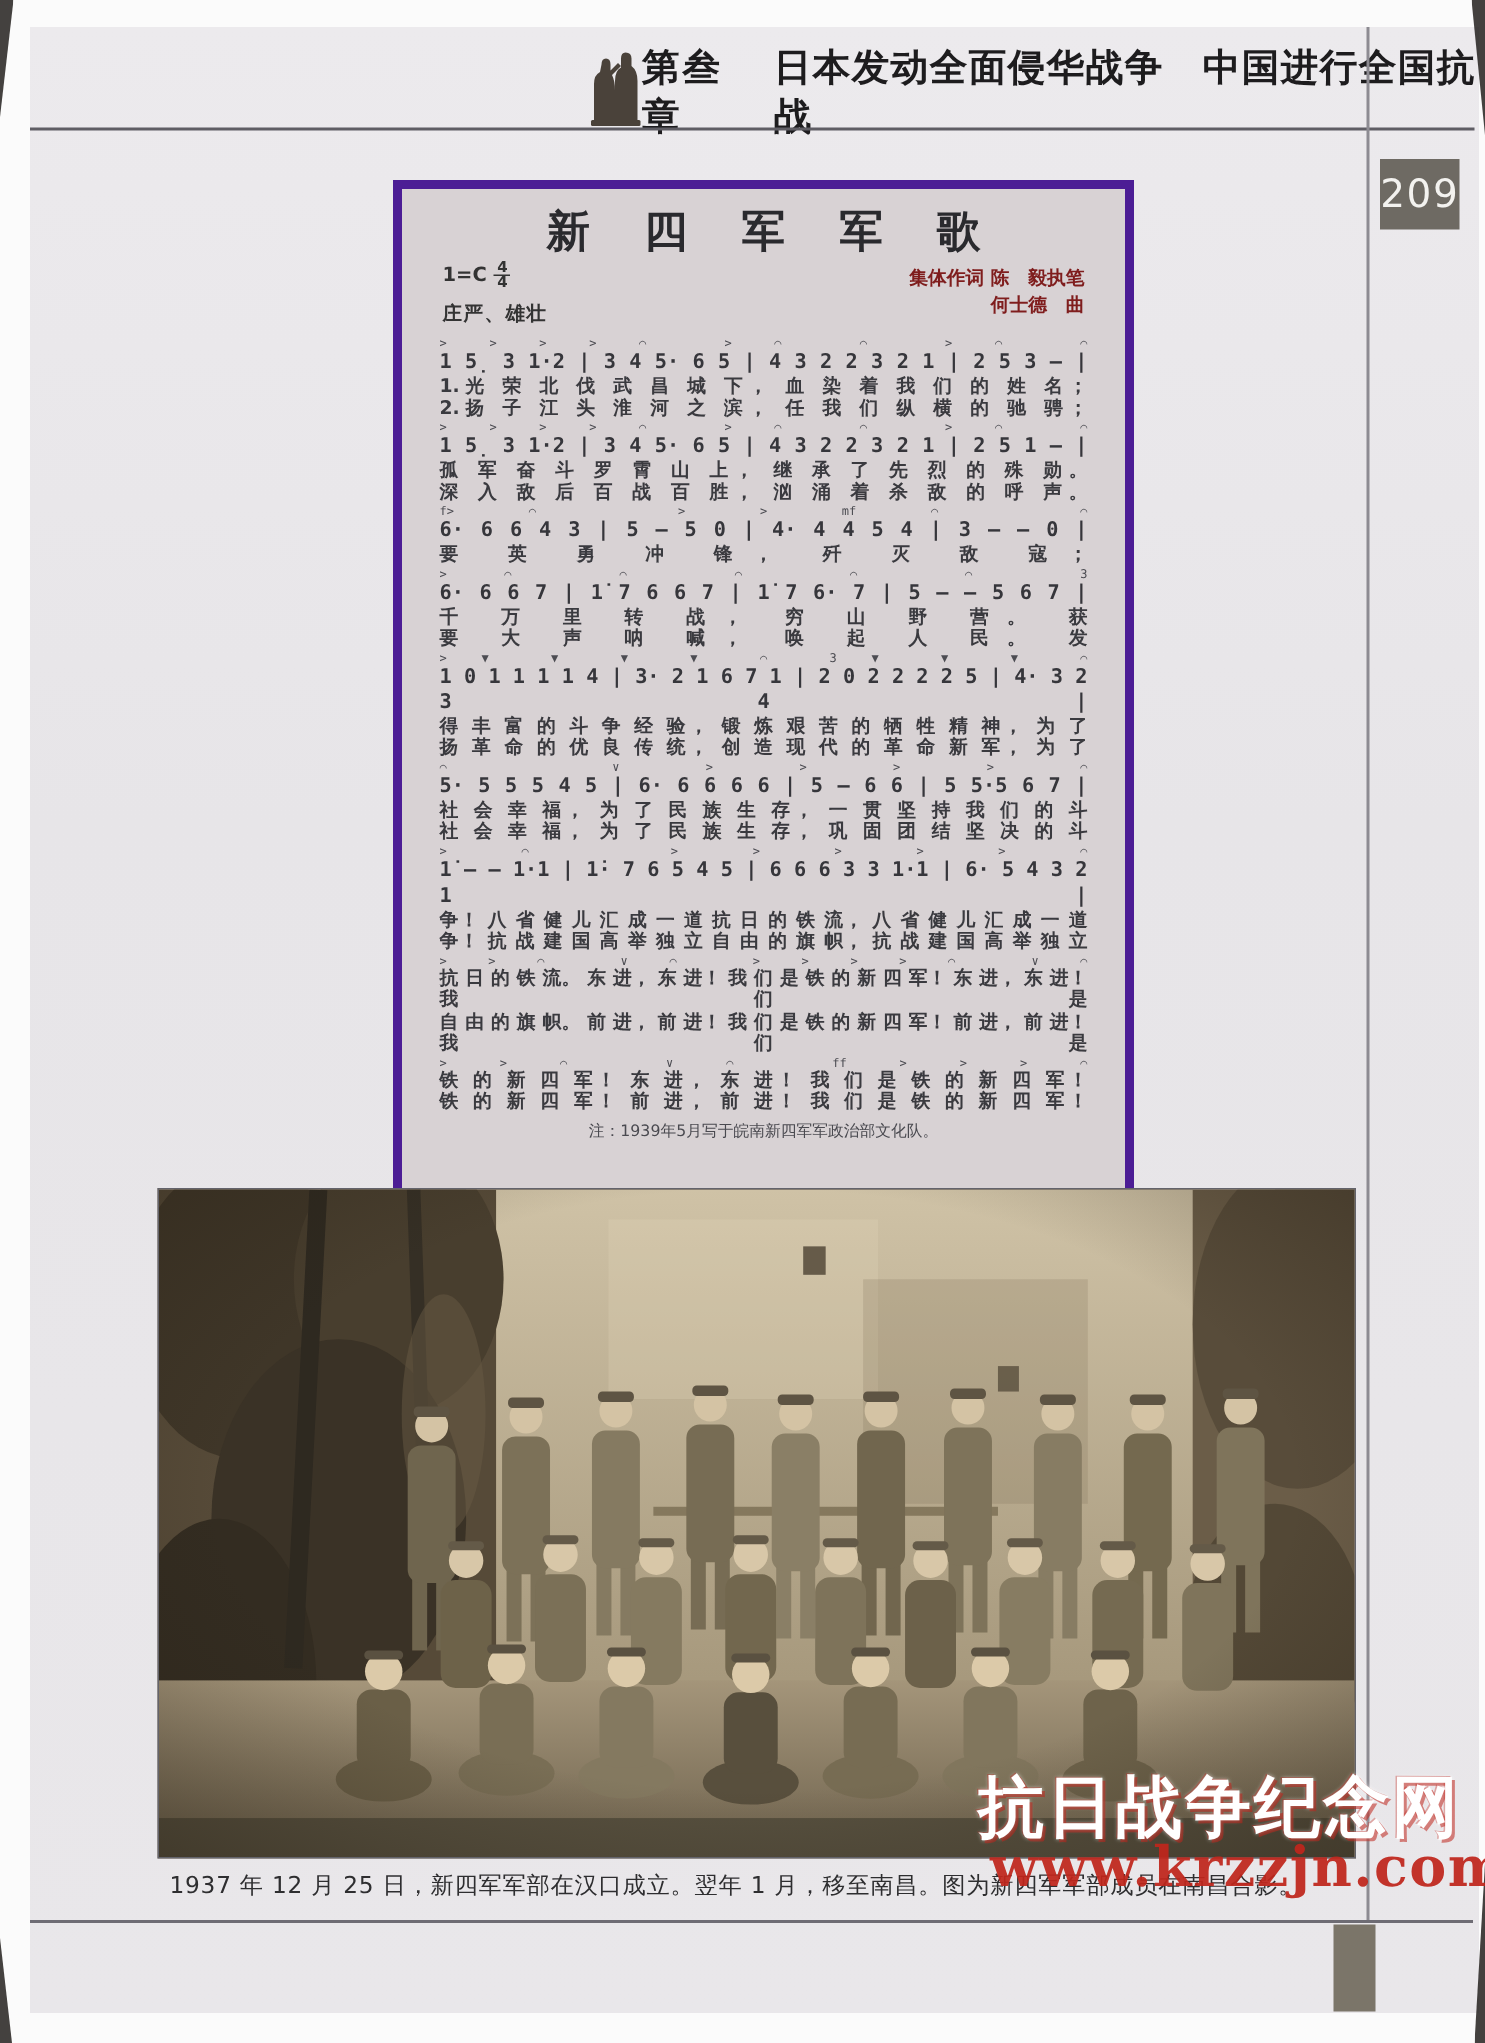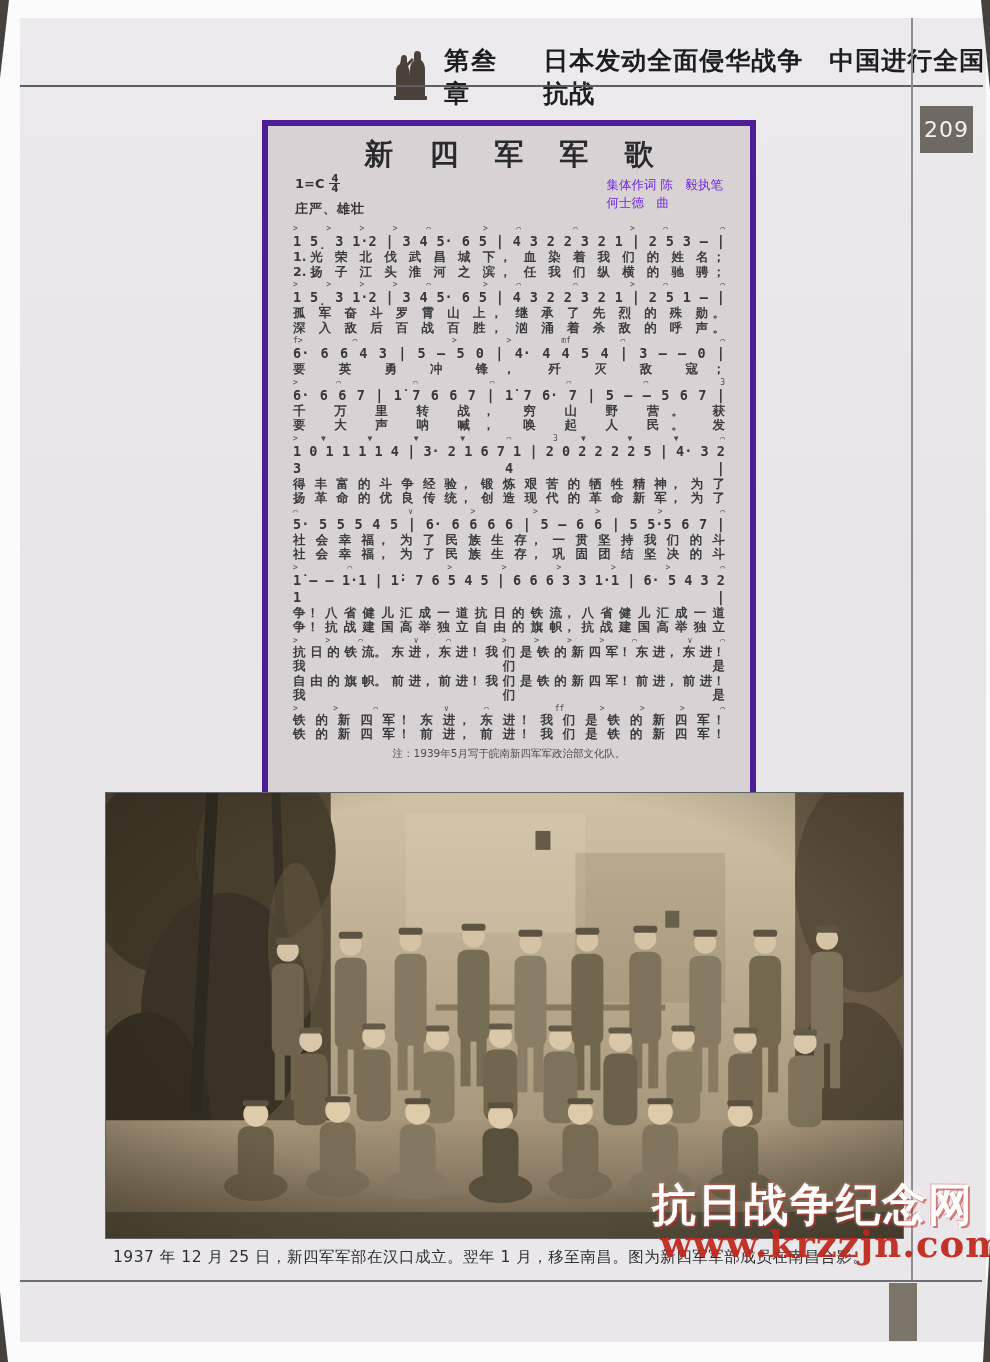--- a/index.html
+++ b/index.html
@@ -10,44 +10,44 @@
   
   .page-bg{left:20px;top:18px;width:966px;height:1324px;background:#e9e7ea;
            background:linear-gradient(180deg,#eceaed 0%,#e7e5e8 40%,#e9e7ea 100%);}
   .corner{position:absolute;background:#23201d;opacity:.85;}
   .c-tl{left:0;top:0;width:9px;height:78px;clip-path:polygon(0 0,100% 0,0 100%);}
   .c-tr{right:0;top:0;width:9px;height:90px;clip-path:polygon(0 0,100% 0,100% 100%);}
   .c-bl{left:0;bottom:0;width:8px;height:70px;clip-path:polygon(0 0,0 100%,100% 100%);}
   .c-br{right:0;bottom:0;width:7px;height:120px;clip-path:polygon(100% 0,100% 100%,0 100%);}
 
   
-  .header-row{left:386px;top:28px;display:flex;align-items:center;gap:16px;margin-top:16px;}
+  .header-row{left:386px;top:28px;display:flex;align-items:center;}
   .chapter{font-size:25px;font-weight:bold;color:#1d1c1e;letter-spacing:2px;}
   .chapter-title{font-size:25px;font-weight:bold;color:#1d1c1e;letter-spacing:1px;margin-left:10px;}
   .header-rule{left:20px;top:85px;width:963px;height:2px;background:#5f5d64;}
   .v-rule{left:911px;top:18px;width:2px;height:1263px;background:#8d8b92;}
   .bottom-rule{left:20px;top:1280px;width:962px;height:2px;background:#6e6c74;}
   .page-tab{left:920px;top:106px;width:53px;height:47px;background:#6e6a63;
             display:flex;align-items:center;justify-content:center;
-            color:#f3f2ef;font-size:22px;letter-spacing:1px;}
+            color:#f3f2ef;font-size:26px;letter-spacing:1px;}
   .gray-bar{left:889px;top:1283px;width:28px;height:58px;background:#7b7569;}
 
   
   .sheet{left:262px;top:120px;width:494px;height:805px;background:#d8d2d4;
          border:6px solid #4c1d95;box-sizing:border-box;padding:10px 25px 6px;}
   .sheet-title{text-align:center;font-family:"DejaVu Serif",serif;font-weight:bold;
                font-size:29px;color:#2a2a2e;letter-spacing:13px;margin-left:13px;line-height:36px;}
   .sheet-meta{position:relative;height:46px;margin-top:2px;}
   .keytime{position:absolute;left:2px;top:0;font-size:13px;font-weight:bold;color:#333;
            display:flex;align-items:center;gap:5px;}
   .frac{display:inline-flex;flex-direction:column;align-items:center;font-size:10px;line-height:9px;font-weight:bold;}
   .frac .top{border-bottom:1px solid #333;padding:0 2px;}
   .tempo{position:absolute;left:2px;top:26px;font-size:13px;font-weight:bold;color:#333;letter-spacing:1px;}
-  .credits{position:absolute;right:2px;top:2px;font-size:12.5px;
-           font-weight:normal;color:#6d28d9;line-height:18px;}
+  .credits{position:absolute;right:2px;top:2px;text-align:right;font-size:12.5px;
+           font-weight:bold;color:#7f1d1d;line-height:18px;}
 
   .systems{margin-top:4px;}
   .system{margin-bottom:1px;}
   .jline{text-align:justify;text-align-last:justify;}
   .orn{font-family:"DejaVu Sans Mono",monospace;font-size:8px;line-height:9px;color:#4c4c52;height:9px;overflow:hidden;}
   .notes{font-family:"DejaVu Sans Mono",monospace;font-size:13.5px;font-weight:bold;
          line-height:17px;color:#36363b;}
   .lyr{font-size:12.5px;font-weight:bold;color:#3a3a3f;line-height:14.5px;}
   .footnote{text-align:center;font-size:10.5px;color:#4a4a50;margin-top:5px;}
 

